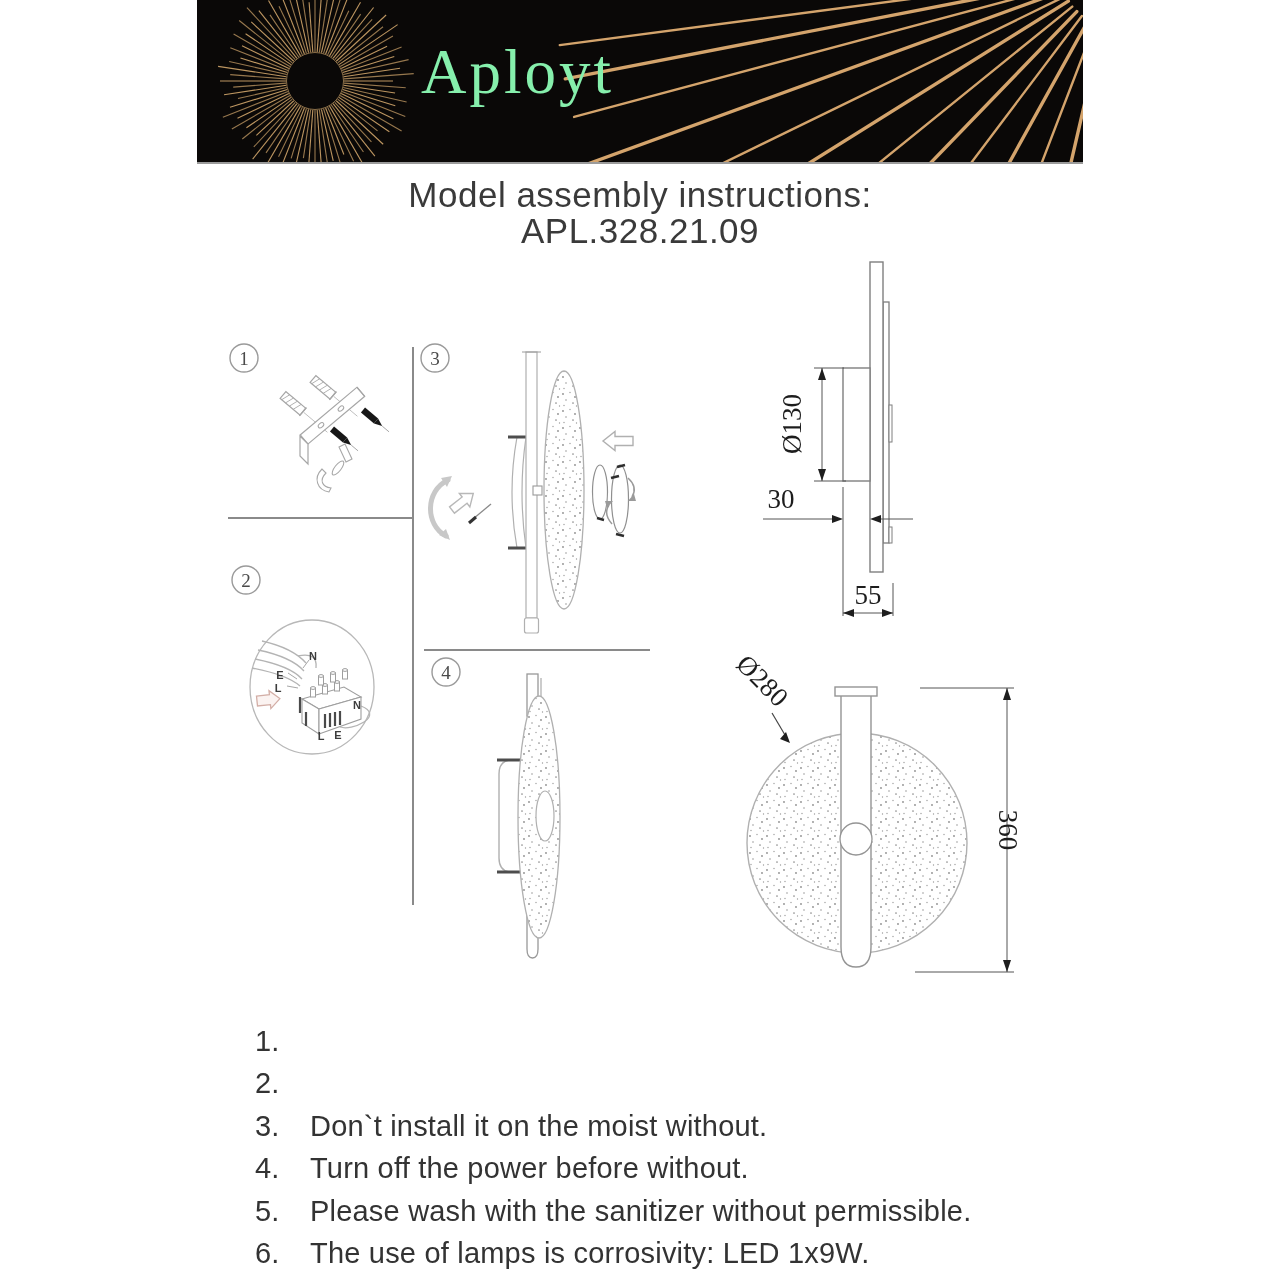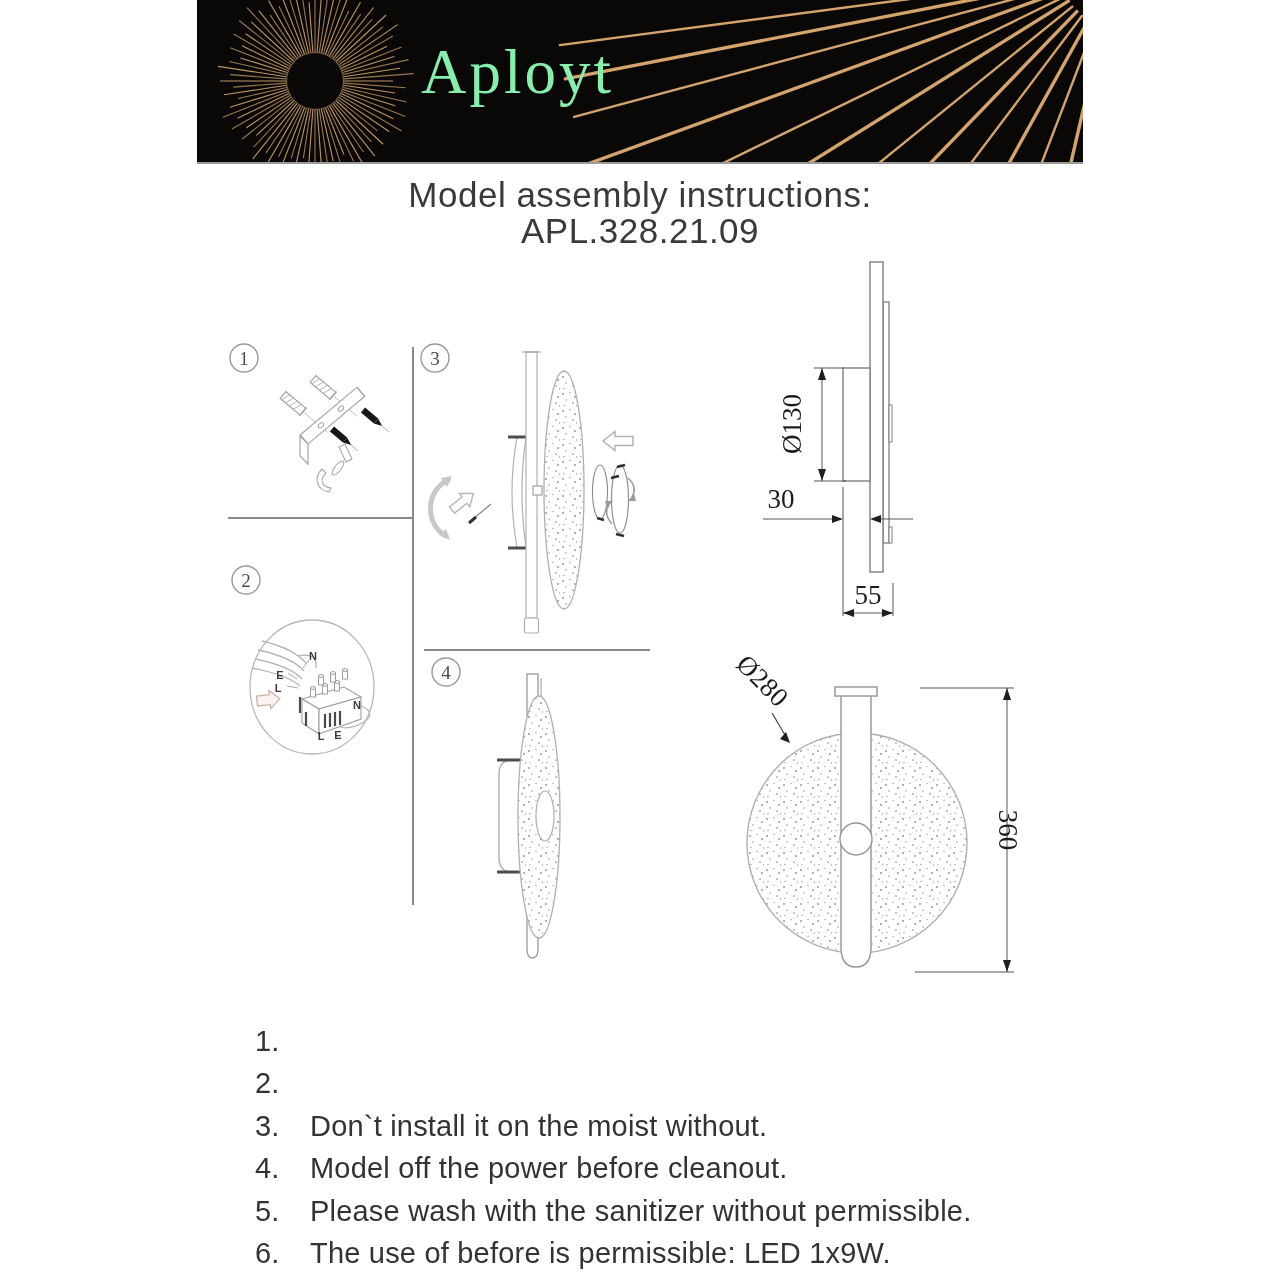--- a/index.html
+++ b/index.html
@@ -346,24 +346,24 @@
     </div>
     <div class="inst-row">
       <span class="inst-num">2.</span>
     </div>
     <div class="inst-row">
       <span class="inst-num">3.</span>
       <span class="inst-text">Don`t install it on the moist without.</span>
     </div>
     <div class="inst-row">
       <span class="inst-num">4.</span>
-      <span class="inst-text">Model off the power before cleanout.</span>
+      <span class="inst-text">Turn off the power before without.</span>
     </div>
     <div class="inst-row">
       <span class="inst-num">5.</span>
       <span class="inst-text">Please wash with the sanitizer without permissible.</span>
     </div>
     <div class="inst-row">
       <span class="inst-num">6.</span>
-      <span class="inst-text">The use of before is permissible: LED 1x9W.</span>
+      <span class="inst-text">The use of lamps is corrosivity: LED 1x9W.</span>
     </div>
   </div>
 </div>
 
 </body></html>

